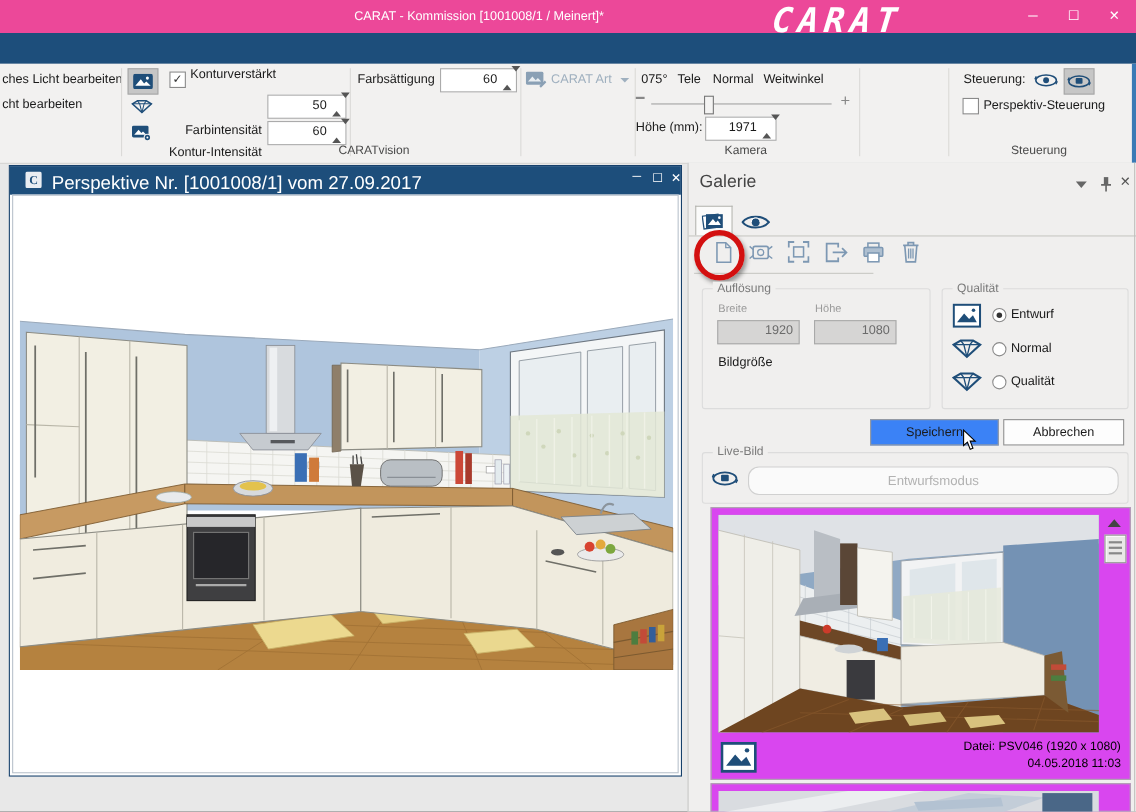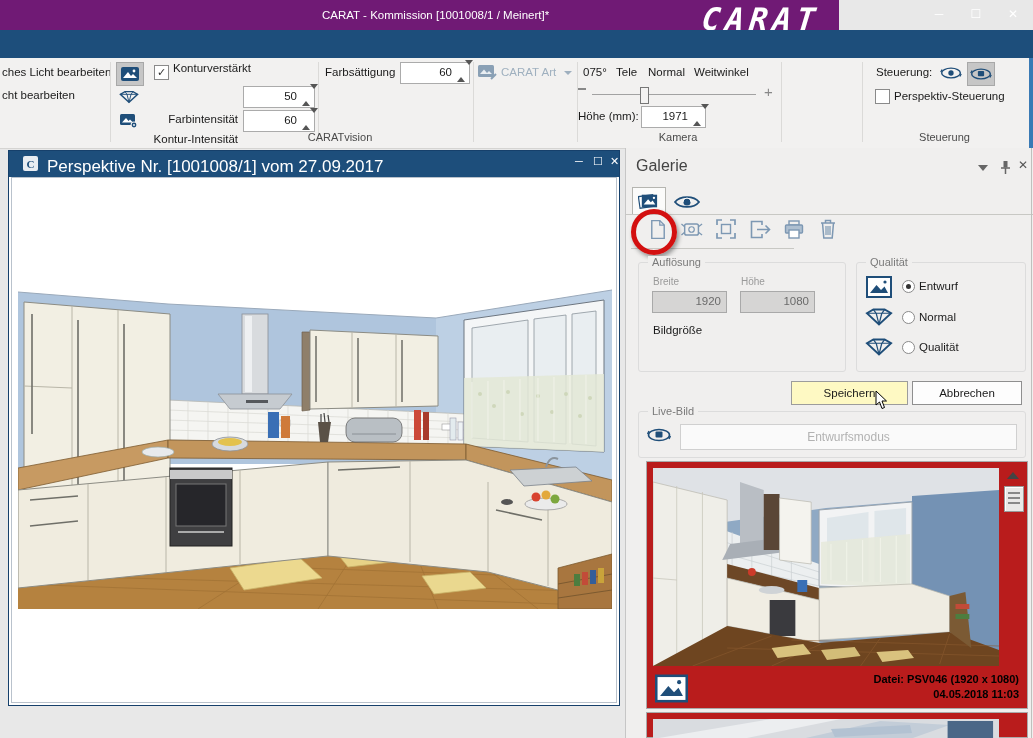--- a/index.html
+++ b/index.html
@@ -1,21 +1,21 @@
 <!DOCTYPE html>
 <html><head>
 <meta charset="utf-8">
 <style>
   html,body{margin:0;padding:0;background:#555;}
   #app{position:relative;width:1033px;height:738px;overflow:hidden;
        font-family:"Liberation Sans","DejaVu Sans",sans-serif;font-size:11.5px;color:#1a1a1a;
        background:#e8e8e8;}
   .abs{position:absolute;}
   
-  .titlebar{left:0;top:0;width:839px;height:30px;background:#701a75;}
+  .titlebar{left:0;top:0;width:1033px;height:30px;background:#ec4899;}
   .menubar{left:0;top:30px;width:1033px;height:28px;background:#1d4e7b;}
   .tb-title{top:9px;left:322px;color:#fff;font-size:11.5px;white-space:nowrap;}
   .seg-logo{top:1px;left:702px;color:#fff;font-family:"DejaVu Sans Mono",monospace;
             font-style:italic;font-weight:bold;font-size:31px;letter-spacing:5px;transform:skewX(-6deg);}
   .winbtn{color:#fff;font-size:12px;width:22px;text-align:center;cursor:default;top:7px;}
   .menu-item{top:37px;color:#fff;font-size:12px;white-space:nowrap;}
   .assist{top:37px;color:#b9c6d4;font-size:12px;white-space:nowrap;}
   .info-lbl{top:37px;color:#fff;font-size:12px;white-space:nowrap;}
   
   .ribbon{left:0;top:58px;width:1033px;height:90px;background:#f2f1f0;border-bottom:1px solid #d5d4d2;}
@@ -42,24 +42,24 @@
   .groupbox{border:1px solid #dcdcdc;border-radius:3px;box-sizing:border-box;}
   .groupbox .glab{position:absolute;top:-7px;left:9px;background:#f0efee;padding:0 4px;font-size:11px;color:#7a7a7a;}
   .dis-input{background:#d6d5d4;border:1px solid #a9a9a9;box-sizing:border-box;color:#6b6b6b;font-size:11.5px;text-align:right;padding:3px 5px 0 0;height:22px;}
   .lab-dis{color:#9a9a9a;font-size:10px;}
   .dropdown{background:#fff;border:1px solid #a0a0a0;box-sizing:border-box;height:24px;}
   .dropdown .dv{position:absolute;left:7px;top:5px;font-size:11.5px;color:#222;}
   .dropdown .da{position:absolute;right:6px;top:9px;width:0;height:0;border-left:4px solid transparent;border-right:4px solid transparent;border-top:5px solid #777;}
   .radio{width:11px;height:11px;border:1px solid #8a8a8a;border-radius:50%;background:#fff;}
   .radio.on::after{content:"";position:absolute;left:3px;top:3px;width:5px;height:5px;border-radius:50%;background:#333;}
   .btn{box-sizing:border-box;text-align:center;font-size:11.5px;padding-top:5px;}
-  .btn.save{background:#fef9c3;border:1px solid #9c9c9c;}
+  .btn.save{background:#3b82f6;border:1px solid #9c9c9c;}
   .btn.cancel{background:#fdfdfd;border:1px solid #8f8f8f;}
   .mode-dis{background:#fafafa;border:1px solid #d0d0d0;box-sizing:border-box;color:#b2b2b2;text-align:center;font-size:12px;padding-top:5px;}
-  .card{background:#b91c1c;border:1px solid #aaa;box-sizing:border-box;font-weight:bold;}
+  .card{background:#d946ef;border:1px solid #aaa;box-sizing:border-box;}
   .cap{font-size:11px;color:#000;text-align:right;white-space:nowrap;}
   .redcircle{width:46px;height:46px;border:5px solid #d31010;border-radius:50%;box-sizing:border-box;
              box-shadow:2px 3px 4px rgba(40,40,40,.45);}
   .sliderthumb{background:#e9e8e7;border:1px solid #999;box-shadow:inset 1px 1px 0 #fff;}
 </style>
 </head>
 <body>
 
 <div id="app">
 
@@ -420,21 +420,21 @@
       <path d="M1,1 L1,15 L4.5,12 L7,18.5 L9.5,17.5 L7,11 L11.5,11 Z" fill="#fff" stroke="#000" stroke-width="1"></path>
     </svg>
 
     <div class="abs groupbox" style="left:12px;top:263px;width:388px;height:47px;">
       <span class="glab">Live-Bild</span>
       <svg class="abs" style="left:8px;top:14px;" width="24" height="18" viewBox="0 0 24 18">
         <ellipse cx="12" cy="9" rx="10.5" ry="5.5" fill="none" stroke="#1f4e79" stroke-width="1.6"></ellipse>
         <rect x="8.5" y="5.5" width="7" height="6" rx="1" fill="#1f4e79"></rect>
         <path d="M2,5 L0.5,8 M22,13 L23.5,10" stroke="#1f4e79" stroke-width="1.4"></path>
       </svg>
-      <div class="abs mode-dis" style="left:41px;top:12px;width:337px;height:26px;">Entwurfsmodus</div>
+      <div class="abs mode-dis" style="left:41px;top:12px;width:337px;height:26px;border-radius:10px;">Entwurfsmodus</div>
     </div>
 
     <div class="abs card" style="left:20px;top:313px;width:382px;height:248px;">
       <svg class="abs" style="left:6px;top:6px;" width="346" height="198" viewBox="0 0 350 198" preserveAspectRatio="none">
         <rect width="350" height="198" fill="#8fa9c4"></rect>
         <polygon points="0,0 350,0 350,26 175,40 0,64" fill="#dfe2e6"></polygon>
         <polygon points="262,28 350,22 350,198 262,198" fill="#7492b4"></polygon>
         <polygon points="60,58 168,96 168,124 60,104" fill="#eceff0"></polygon>
         <g stroke="#c9cfd2" stroke-width="0.7">
           <path d="M60,70 L168,104 M60,82 L168,112 M60,94 L168,118"></path>

